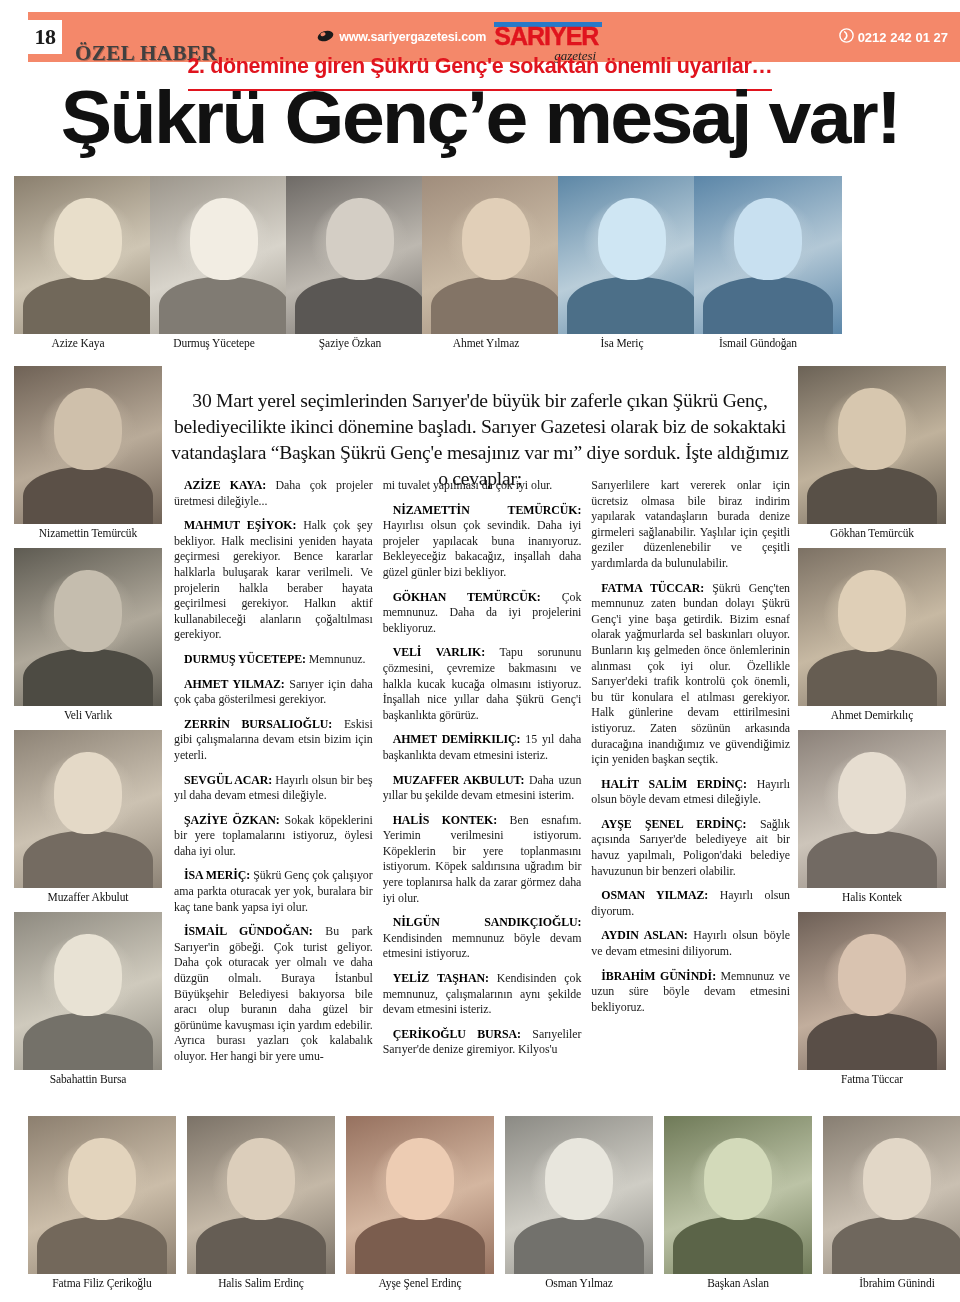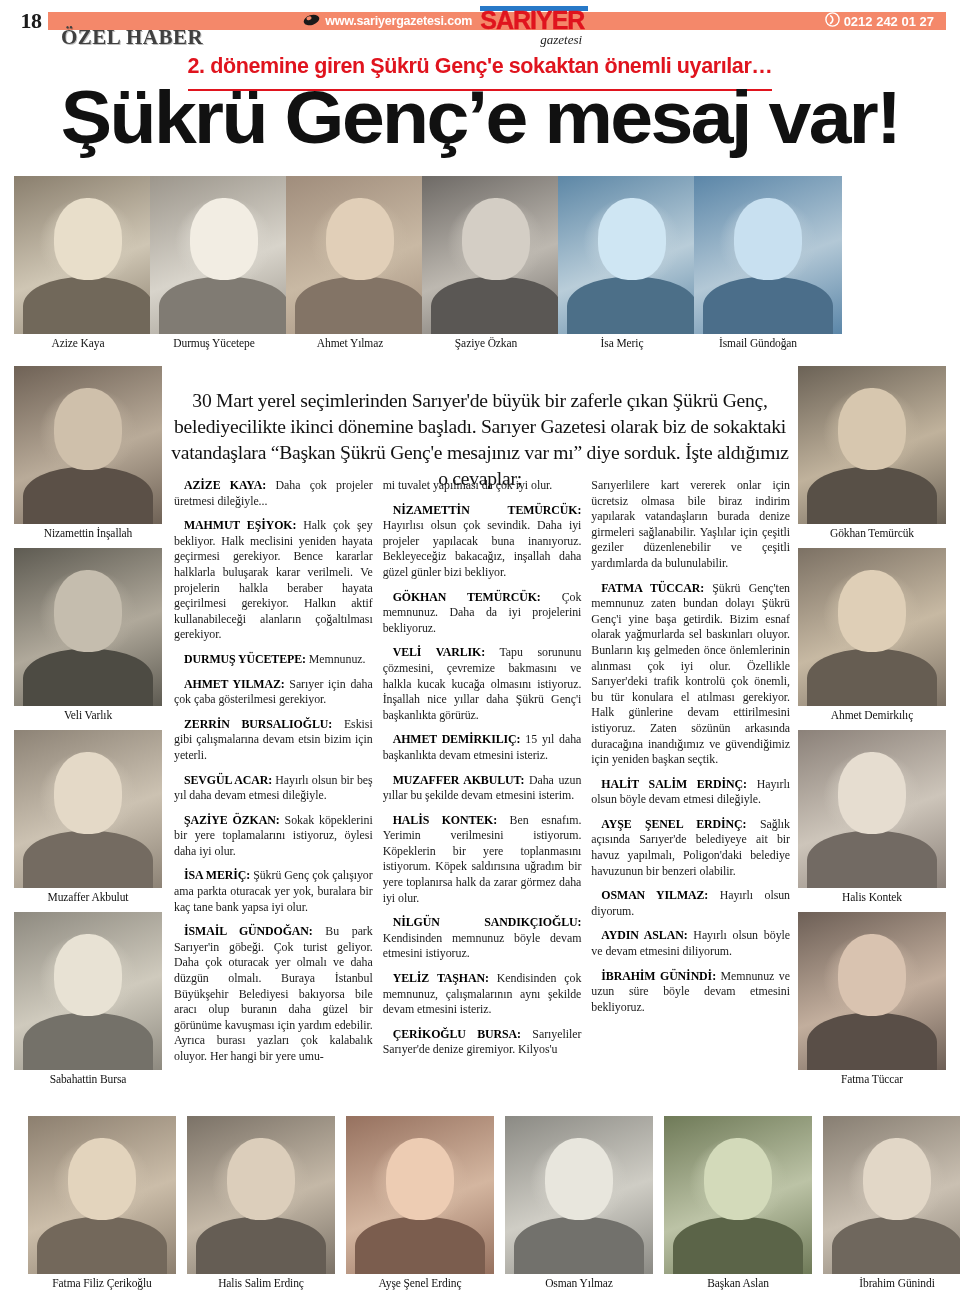--- a/index.html
+++ b/index.html
@@ -10,22 +10,22 @@
     width: 960px; height: 1302px;
     font-family: "Liberation Serif", serif;
     color: #111;
     overflow: hidden;
     position: relative;
   }
 
   
   .masthead {
     position: absolute;
-    left: 14px; top: 12px;
-    width: 932px; height: 18px;
+    left: 28px; top: 12px;
+    width: 932px; height: 50px;
     background: #f4886a;
     display: flex;
     align-items: center;
   }
   .page-num {
     width: 34px; height: 34px;
     background: #ffffff;
     color: #1b1b1b;
     font-family: "Liberation Serif", serif;
     font-weight: bold;
@@ -265,38 +265,38 @@
     <div class="photo">
         <div class="sky" id="tp1" style="background: radial-gradient(46% 40% at 50% 42%, rgb(216, 212, 203) 0%, rgb(216, 212, 203) 38%, rgba(0, 0, 0, 0) 72%), linear-gradient(160deg, rgb(156, 150, 140) 0%, rgb(216, 212, 203) 55%, rgb(156, 150, 140) 100%);">
           <div style="position: absolute; left: 6%; top: 64%; width: 88%; height: 40%; border-radius: 46% 46% 0px 0px; background: rgb(156, 150, 140); filter: brightness(0.82);"></div>
           <div style="position: absolute; left: 27%; top: 14%; width: 46%; height: 52%; border-radius: 48% 48% 44% 44%; background: rgb(216, 212, 203); filter: brightness(1.12);"></div>
         </div>
       </div>
     <div class="cap">Durmuş Yücetepe</div>
   </div>
   <div class="cell">
     <div class="photo">
+        <div class="sky" id="tp3" style="background: radial-gradient(46% 40% at 50% 42%, rgb(189, 184, 176) 0%, rgb(189, 184, 176) 38%, rgba(0, 0, 0, 0) 72%), linear-gradient(160deg, rgb(110, 106, 102) 0%, rgb(189, 184, 176) 55%, rgb(110, 106, 102) 100%);">
+          <div style="position: absolute; left: 6%; top: 64%; width: 88%; height: 40%; border-radius: 46% 46% 0px 0px; background: rgb(110, 106, 102); filter: brightness(0.82);"></div>
+          <div style="position: absolute; left: 27%; top: 14%; width: 46%; height: 52%; border-radius: 48% 48% 44% 44%; background: rgb(189, 184, 176); filter: brightness(1.12);"></div>
+        </div>
+      </div>
+    <div class="cap">Şaziye Özkan</div>
+  </div>
+  <div class="cell">
+    <div class="photo">
         <div class="sky" id="tp2" style="background: radial-gradient(46% 40% at 50% 42%, rgb(201, 185, 164) 0%, rgb(201, 185, 164) 38%, rgba(0, 0, 0, 0) 72%), linear-gradient(160deg, rgb(160, 141, 124) 0%, rgb(201, 185, 164) 55%, rgb(160, 141, 124) 100%);">
           <div style="position: absolute; left: 6%; top: 64%; width: 88%; height: 40%; border-radius: 46% 46% 0px 0px; background: rgb(160, 141, 124); filter: brightness(0.82);"></div>
           <div style="position: absolute; left: 27%; top: 14%; width: 46%; height: 52%; border-radius: 48% 48% 44% 44%; background: rgb(201, 185, 164); filter: brightness(1.12);"></div>
         </div>
       </div>
     <div class="cap">Ahmet Yılmaz</div>
   </div>
   <div class="cell">
     <div class="photo">
-        <div class="sky" id="tp3" style="background: radial-gradient(46% 40% at 50% 42%, rgb(189, 184, 176) 0%, rgb(189, 184, 176) 38%, rgba(0, 0, 0, 0) 72%), linear-gradient(160deg, rgb(110, 106, 102) 0%, rgb(189, 184, 176) 55%, rgb(110, 106, 102) 100%);">
-          <div style="position: absolute; left: 6%; top: 64%; width: 88%; height: 40%; border-radius: 46% 46% 0px 0px; background: rgb(110, 106, 102); filter: brightness(0.82);"></div>
-          <div style="position: absolute; left: 27%; top: 14%; width: 46%; height: 52%; border-radius: 48% 48% 44% 44%; background: rgb(189, 184, 176); filter: brightness(1.12);"></div>
-        </div>
-      </div>
-    <div class="cap">Şaziye Özkan</div>
-  </div>
-  <div class="cell">
-    <div class="photo">
         <div class="sky" id="tp4" style="background: radial-gradient(46% 40% at 50% 42%, rgb(185, 205, 217) 0%, rgb(185, 205, 217) 38%, rgba(0, 0, 0, 0) 72%), linear-gradient(160deg, rgb(93, 135, 166) 0%, rgb(185, 205, 217) 55%, rgb(93, 135, 166) 100%);">
           <div style="position: absolute; left: 6%; top: 64%; width: 88%; height: 40%; border-radius: 46% 46% 0px 0px; background: rgb(93, 135, 166); filter: brightness(0.82);"></div>
           <div style="position: absolute; left: 27%; top: 14%; width: 46%; height: 52%; border-radius: 48% 48% 44% 44%; background: rgb(185, 205, 217); filter: brightness(1.12);"></div>
         </div>
       </div>
     <div class="cap">İsa Meriç</div>
   </div>
   <div class="cell">
     <div class="photo">
         <div class="sky" id="tp5" style="background: radial-gradient(46% 40% at 50% 42%, rgb(179, 200, 214) 0%, rgb(179, 200, 214) 38%, rgba(0, 0, 0, 0) 72%), linear-gradient(160deg, rgb(91, 134, 168) 0%, rgb(179, 200, 214) 55%, rgb(91, 134, 168) 100%);">
@@ -309,21 +309,21 @@
 </div>
 
 <div class="sidecol left">
   <div class="cell">
     <div class="photo">
         <div class="sky" id="lp0" style="background: radial-gradient(46% 40% at 50% 42%, rgb(185, 171, 153) 0%, rgb(185, 171, 153) 38%, rgba(0, 0, 0, 0) 72%), linear-gradient(160deg, rgb(111, 98, 86) 0%, rgb(185, 171, 153) 55%, rgb(111, 98, 86) 100%);">
           <div style="position: absolute; left: 6%; top: 64%; width: 88%; height: 40%; border-radius: 46% 46% 0px 0px; background: rgb(111, 98, 86); filter: brightness(0.82);"></div>
           <div style="position: absolute; left: 27%; top: 14%; width: 46%; height: 52%; border-radius: 48% 48% 44% 44%; background: rgb(185, 171, 153); filter: brightness(1.12);"></div>
         </div>
       </div>
-    <div class="cap">Nizamettin İnşallah</div>
+    <div class="cap">Nizamettin Temürcük</div>
   </div>
   <div class="cell">
     <div class="photo">
         <div class="sky" id="lp1" style="background: radial-gradient(46% 40% at 50% 42%, rgb(176, 169, 155) 0%, rgb(176, 169, 155) 38%, rgba(0, 0, 0, 0) 72%), linear-gradient(160deg, rgb(94, 91, 82) 0%, rgb(176, 169, 155) 55%, rgb(94, 91, 82) 100%);">
           <div style="position: absolute; left: 6%; top: 64%; width: 88%; height: 40%; border-radius: 46% 46% 0px 0px; background: rgb(94, 91, 82); filter: brightness(0.82);"></div>
           <div style="position: absolute; left: 27%; top: 14%; width: 46%; height: 52%; border-radius: 48% 48% 44% 44%; background: rgb(176, 169, 155); filter: brightness(1.12);"></div>
         </div>
       </div>
     <div class="cap">Veli Varlık</div>
   </div>

